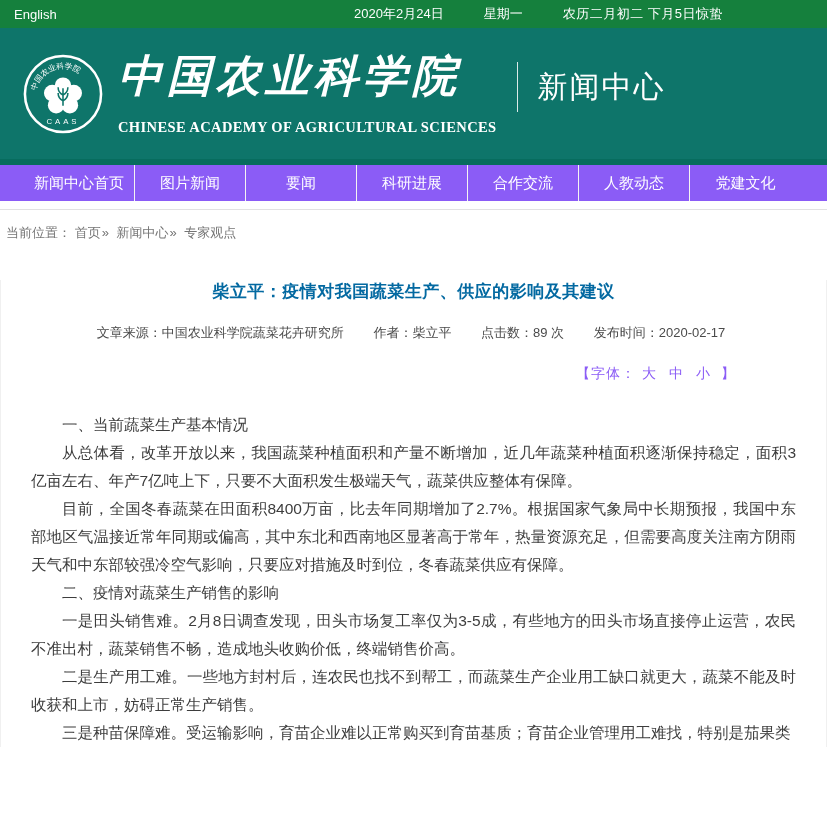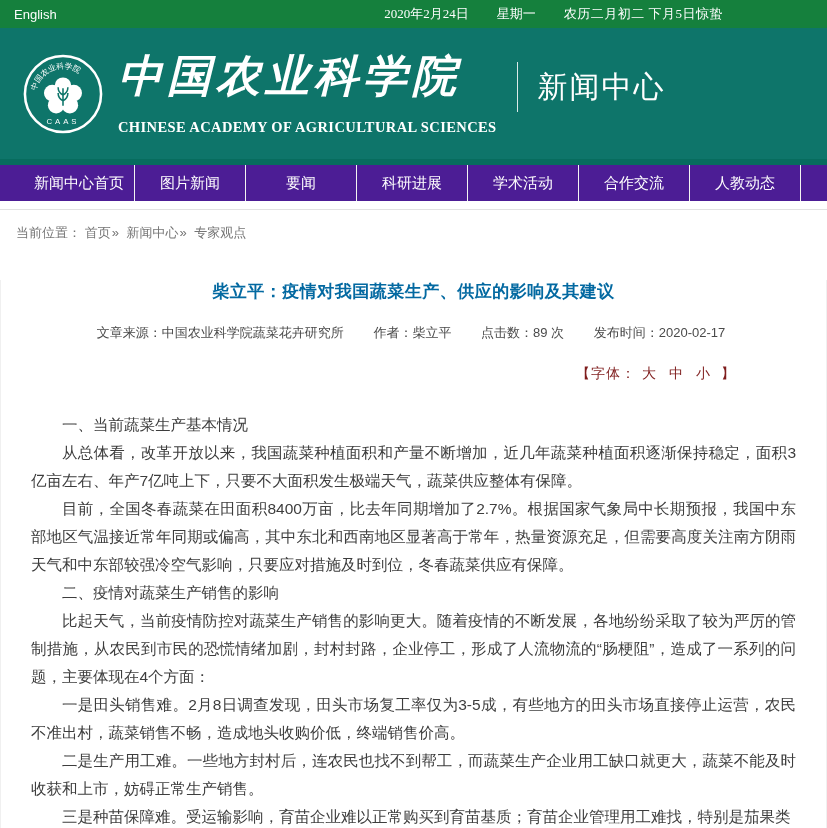--- a/index.html
+++ b/index.html
@@ -10,21 +10,21 @@
     font-family: "Liberation Sans", "DejaVu Sans", sans-serif;
     -webkit-font-smoothing: antialiased;
   }
 
   
   .topbar {
     height: 28px; background: #15803d; color: #fdfdfd;
     display: flex; align-items: center; font-size: 13px;
   }
   .topbar .english { padding-left: 14px; cursor: pointer; }
-  .topbar .dateline { margin-left: auto; margin-right: 104px; display: flex; gap: 28px; white-space: nowrap; font-family: Liberation Serif, serif; }
+  .topbar .dateline { margin-left: auto; margin-right: 104px; display: flex; gap: 40px; white-space: nowrap; }
   .topbar .dateline .seg3 { letter-spacing: 0.5px; }
 
   
   .masthead {
     height: 131px; background: #0e756a; color: #fff;
     display: flex; align-items: center; padding-left: 22px;
   }
   .logo { flex: none; }
   .orgblock { margin-left: 14px; }
   .org-cn {
@@ -36,50 +36,50 @@
     font-weight: bold; font-size: 14.5px; letter-spacing: 0.4px;
     margin-top: 18px; white-space: nowrap;
   }
   .mast-divider { width: 1px; height: 50px; background: rgba(255,255,255,0.85); margin: 0 20px 14px 20px; }
   .section-title { font-size: 30px; letter-spacing: 2px; margin-bottom: 12px; white-space: nowrap; }
 
   .teal-strip { height: 6px; background: #076c5e; }
 
   
   .mainnav {
-    height: 36px; background: #4c1d95; display: flex; align-items: stretch;
+    height: 36px; background: #8b5cf6; display: flex; align-items: stretch;
     padding-left: 24px; overflow: hidden; white-space: nowrap;
   }
   .navitem {
     flex: none; width: 111px; color: #ffffff; font-size: 15px;
     display: flex; align-items: center; justify-content: center;
     border-right: 1px solid #f4f4f2; cursor: pointer; text-decoration: none;
   }
   .navitem:last-child { border-right: none; }
 
   
   .crumbwrap { margin-top: 8px; border-top: 1px solid #e2e2e2; }
-  .crumb { padding: 14px 0 12px 16px; font-size: 13px; color: #757575; }
+  .crumb { padding: 14px 0 12px 6px; font-size: 13px; color: #757575; }
   .crumb a { color: #757575; text-decoration: none; cursor: pointer; }
   .crumb .sep { margin: 0 4px 0 1px; }
 
   
   .article { padding: 0 30px; border-left: 1px solid #f0f0f0; border-right: 1px solid #f0f0f0; }
   .art-title {
     margin: 26px 0 0 0; text-align: center;
     font-size: 17px; font-weight: bold; color: #0369a1; letter-spacing: 0.5px;
   }
   .art-meta {
     margin-top: 21px; text-align: center; font-size: 13px; color: #4a4a4a; white-space: nowrap;
   }
   .art-meta .group { margin-right: 26px; }
   .art-meta .group:last-child { margin-right: 5px; }
   .fontrow {
     margin-top: 23px; text-align: right; padding-right: 60px;
-    font-size: 14px; color: #7f1d1d; letter-spacing: 1px;
+    font-size: 14px; color: #8b5cf6; letter-spacing: 1px;
   }
   .fontrow .fs-opt { margin: 0 6px; cursor: pointer; }
   .fontrow .fs-close { margin-left: 4px; }
   .art-body {
     margin-top: 28px; font-size: 15.5px; color: #3d3d3d;
     line-height: 28px; text-align: justify;
   }
   .art-body p { margin: 0; text-indent: 2em; }
 </style>
 </head>
@@ -120,21 +120,20 @@
   <div class="section-title">新闻中心</div>
 </div>
 
 <div class="teal-strip"></div>
 
 <div class="mainnav">
   <a class="navitem">新闻中心首页</a>
   <a class="navitem">图片新闻</a>
   <a class="navitem">要闻</a>
   <a class="navitem">科研进展</a>
-  <a class="navitem">学术活动</a>
   <a class="navitem">合作交流</a>
   <a class="navitem">人教动态</a>
   <a class="navitem">党建文化</a>
 </div>
 
 <div class="crumbwrap">
   <div class="crumb">
     <span>当前位置：</span>
     <a>首页</a><span class="sep">»</span>
     <a>新闻中心</a><span class="sep">»</span>
@@ -154,18 +153,17 @@
 
   <div class="fontrow">
     <span>【字体：</span><span class="fs-opt">大</span><span class="fs-opt">中</span><span class="fs-opt">小</span><span class="fs-close">】</span>
   </div>
 
   <div class="art-body">
     <p>一、当前蔬菜生产基本情况</p>
     <p>从总体看，改革开放以来，我国蔬菜种植面积和产量不断增加，近几年蔬菜种植面积逐渐保持稳定，面积3亿亩左右、年产7亿吨上下，只要不大面积发生极端天气，蔬菜供应整体有保障。</p>
     <p>目前，全国冬春蔬菜在田面积8400万亩，比去年同期增加了2.7%。根据国家气象局中长期预报，我国中东部地区气温接近常年同期或偏高，其中东北和西南地区显著高于常年，热量资源充足，但需要高度关注南方阴雨天气和中东部较强冷空气影响，只要应对措施及时到位，冬春蔬菜供应有保障。</p>
     <p>二、疫情对蔬菜生产销售的影响</p>
-    <p>比起天气，当前疫情防控对蔬菜生产销售的影响更大。随着疫情的不断发展，各地纷纷采取了较为严厉的管制措施，从农民到市民的恐慌情绪加剧，封村封路，企业停工，形成了人流物流的“肠梗阻”，造成了一系列的问题，主要体现在4个方面：</p>
     <p>一是田头销售难。2月8日调查发现，田头市场复工率仅为3-5成，有些地方的田头市场直接停止运营，农民不准出村，蔬菜销售不畅，造成地头收购价低，终端销售价高。</p>
     <p>二是生产用工难。一些地方封村后，连农民也找不到帮工，而蔬菜生产企业用工缺口就更大，蔬菜不能及时收获和上市，妨碍正常生产销售。</p>
     <p>三是种苗保障难。受运输影响，育苗企业难以正常购买到育苗基质；育苗企业管理用工难找，特别是茄果类</p>
   </div>
 </div>
 
 </body></html>

